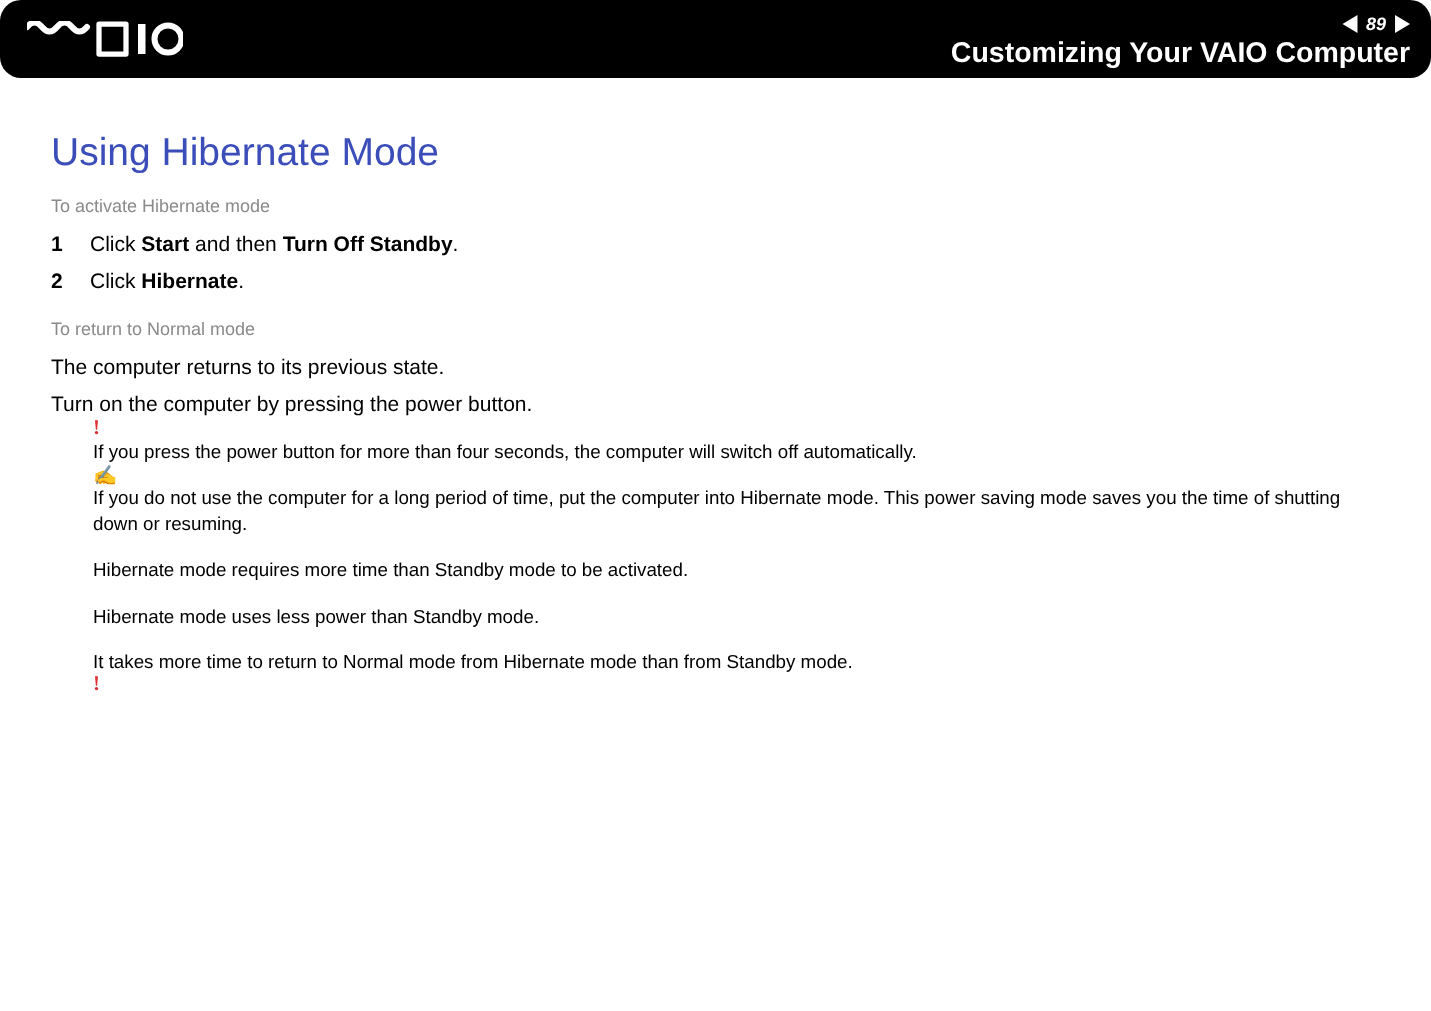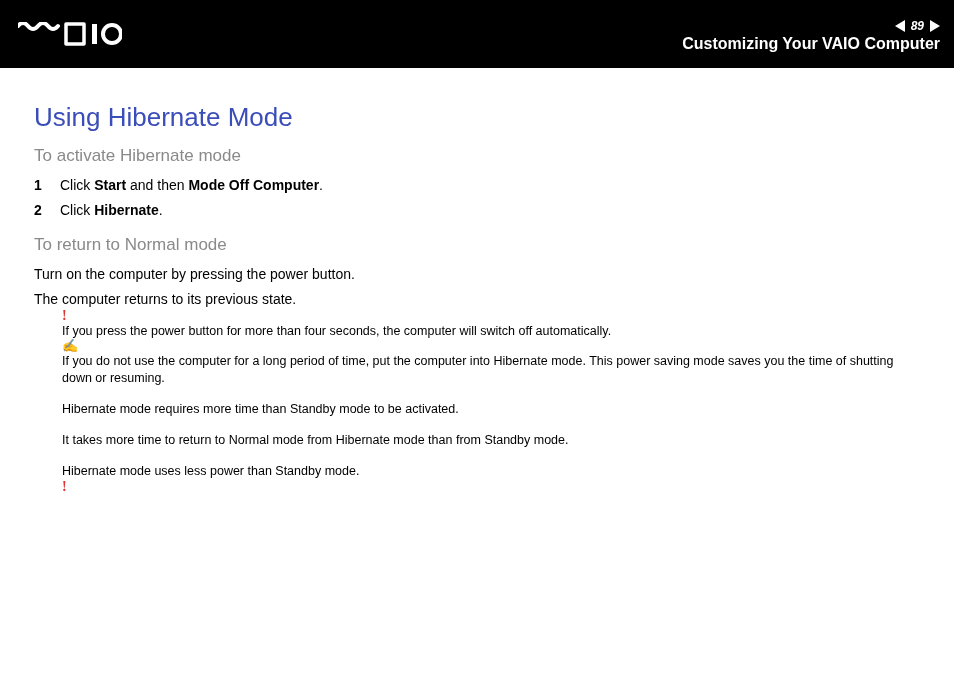--- a/index.html
+++ b/index.html
@@ -6,26 +6,27 @@
   body {
     width: 954px;
     height: 674px;
     font-family: Arial, Helvetica, sans-serif;
     color: #000;
     background: #fff;
     overflow: hidden;
   }
   .header {
     width: 100%;
-    height: 68px;
+    height: 52px;
     background: #000;
     display: flex;
     align-items: center;
     justify-content: space-between;
     padding: 0 14px 0 18px;
+    border-radius: 14px;
   }
   .logo svg { display: block; }
   .navbox {
     text-align: right;
     color: #fff;
   }
   .nav-line1 {
     display: flex;
     align-items: center;
     justify-content: flex-end;
@@ -37,39 +38,39 @@
   }
   .navtri {
     display: inline-block;
     width: 0; height: 0;
     border-top: 6px solid transparent;
     border-bottom: 6px solid transparent;
   }
   .nav-prev { border-right: 10px solid #fff; }
   .nav-next { border-left: 10px solid #fff; }
   .nav-line2 {
-    font-size: 16px;
+    font-size: 19px;
     font-weight: bold;
     margin-top: 2px;
   }
   .content {
     padding: 32px 34px 0 34px;
     font-size: 14px;
     line-height: 1.35;
   }
   .title {
     color: #3b4db8;
     font-size: 26px;
     font-weight: normal;
     margin-bottom: 10px;
   }
   .intro { margin-bottom: 16px; }
   .subhead {
     color: #8a8a8a;
-    font-size: 17px;
+    font-size: 12px;
     font-weight: normal;
     margin-bottom: 8px;
   }
   .steps { margin-bottom: 14px; }
   .step { display: flex; gap: 14px; margin-bottom: 6px; }
   .step-num { font-weight: bold; width: 12px; flex: 0 0 12px; }
   .body-p { margin-bottom: 6px; }
   .notes {
     margin-top: 14px;
     padding-left: 28px;
@@ -110,47 +111,47 @@
   </div>
 </div>
 
 <div class="content">
   <h1 class="title">Using Hibernate Mode</h1>
 
   <h2 class="subhead">To activate Hibernate mode</h2>
   <div class="steps">
     <div class="step">
       <span class="step-num">1</span>
-      <span><span>Click </span><b>Start</b><span> and then </span><b>Mode Off Computer</b><span>.</span></span>
+      <span><span>Click </span><b>Start</b><span> and then </span><b>Turn Off Standby</b><span>.</span></span>
     </div>
     <div class="step">
       <span class="step-num">2</span>
       <span><span>Click </span><b>Hibernate</b><span>.</span></span>
     </div>
   </div>
 
   <h2 class="subhead">To return to Normal mode</h2>
+  <p class="body-p">The computer returns to its previous state.</p>
   <p class="body-p">Turn on the computer by pressing the power button.</p>
-  <p class="body-p">The computer returns to its previous state.</p>
 
   <div class="notes">
     <div class="note-block">
       <span class="note-icon icon-warn">!</span>
       <span>If you press the power button for more than four seconds, the computer will switch off automatically.</span>
     </div>
     <div class="note-block">
       <span class="note-icon icon-tip">✍</span>
       <span>If you do not use the computer for a long period of time, put the computer into Hibernate mode. This power saving mode saves you the time of shutting down or resuming.</span>
     </div>
     <div class="note-block">
       <span>Hibernate mode requires more time than Standby mode to be activated.</span>
     </div>
     <div class="note-block">
-      <span>It takes more time to return to Normal mode from Hibernate mode than from Standby mode.</span>
+      <span>Hibernate mode uses less power than Standby mode.</span>
     </div>
     <div class="note-block">
-      <span>Hibernate mode uses less power than Standby mode.</span>
+      <span>It takes more time to return to Normal mode from Hibernate mode than from Standby mode.</span>
     </div>
     <div class="note-block">
       <span class="note-icon icon-warn">!</span>
     </div>
   </div>
 </div>
 
 </body></html>

